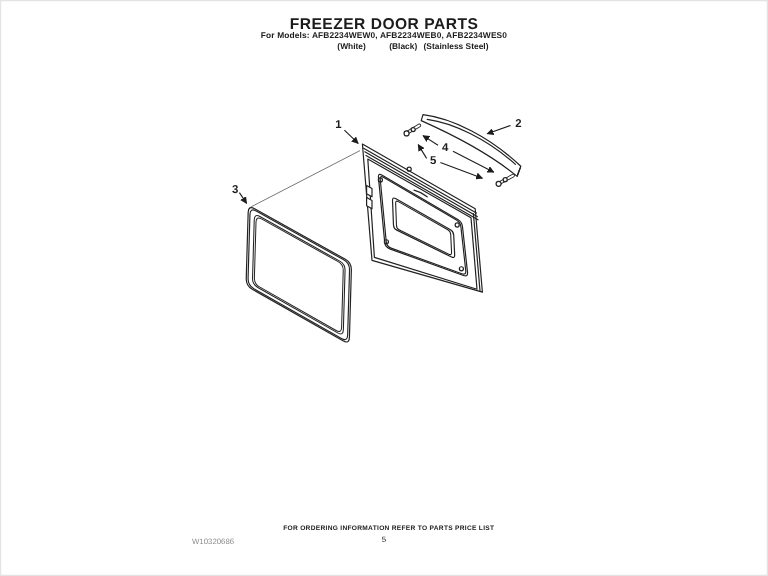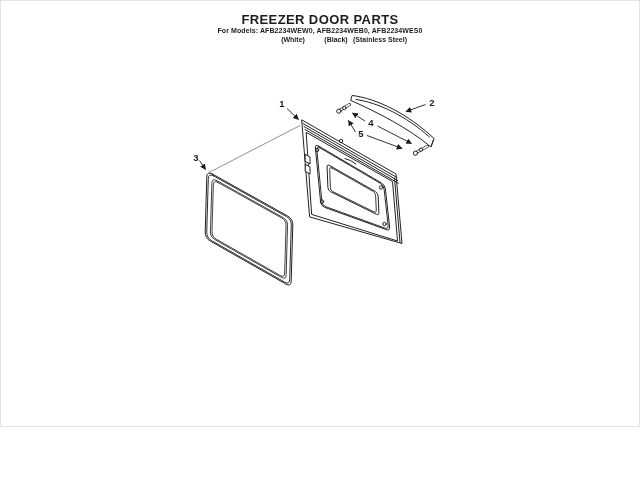--- a/index.html
+++ b/index.html
@@ -1,17 +1,17 @@
 <!DOCTYPE html>
 <html><head>
 <meta charset="utf-8">
 <style>
   html,body{margin:0;padding:0;background:#fff;}
   #page{
-    position:relative;width:640px;height:427px;background:#fff;overflow:hidden;
+    position:relative;width:640px;height:480px;background:#fff;overflow:hidden;
     font-family:"Liberation Sans",sans-serif;color:#222;
     box-shadow:inset 0 0 0 1px #e3e3e3;
   }
   .title{
     position:absolute;top:12px;left:0;width:640px;text-align:center;
     font-size:13px;font-weight:bold;letter-spacing:.4px;color:#1c1c1c;
   }
   .models{
     position:absolute;top:27px;left:0;width:640px;text-align:center;
     font-size:7px;font-weight:bold;color:#1c1c1c;letter-spacing:.1px;

